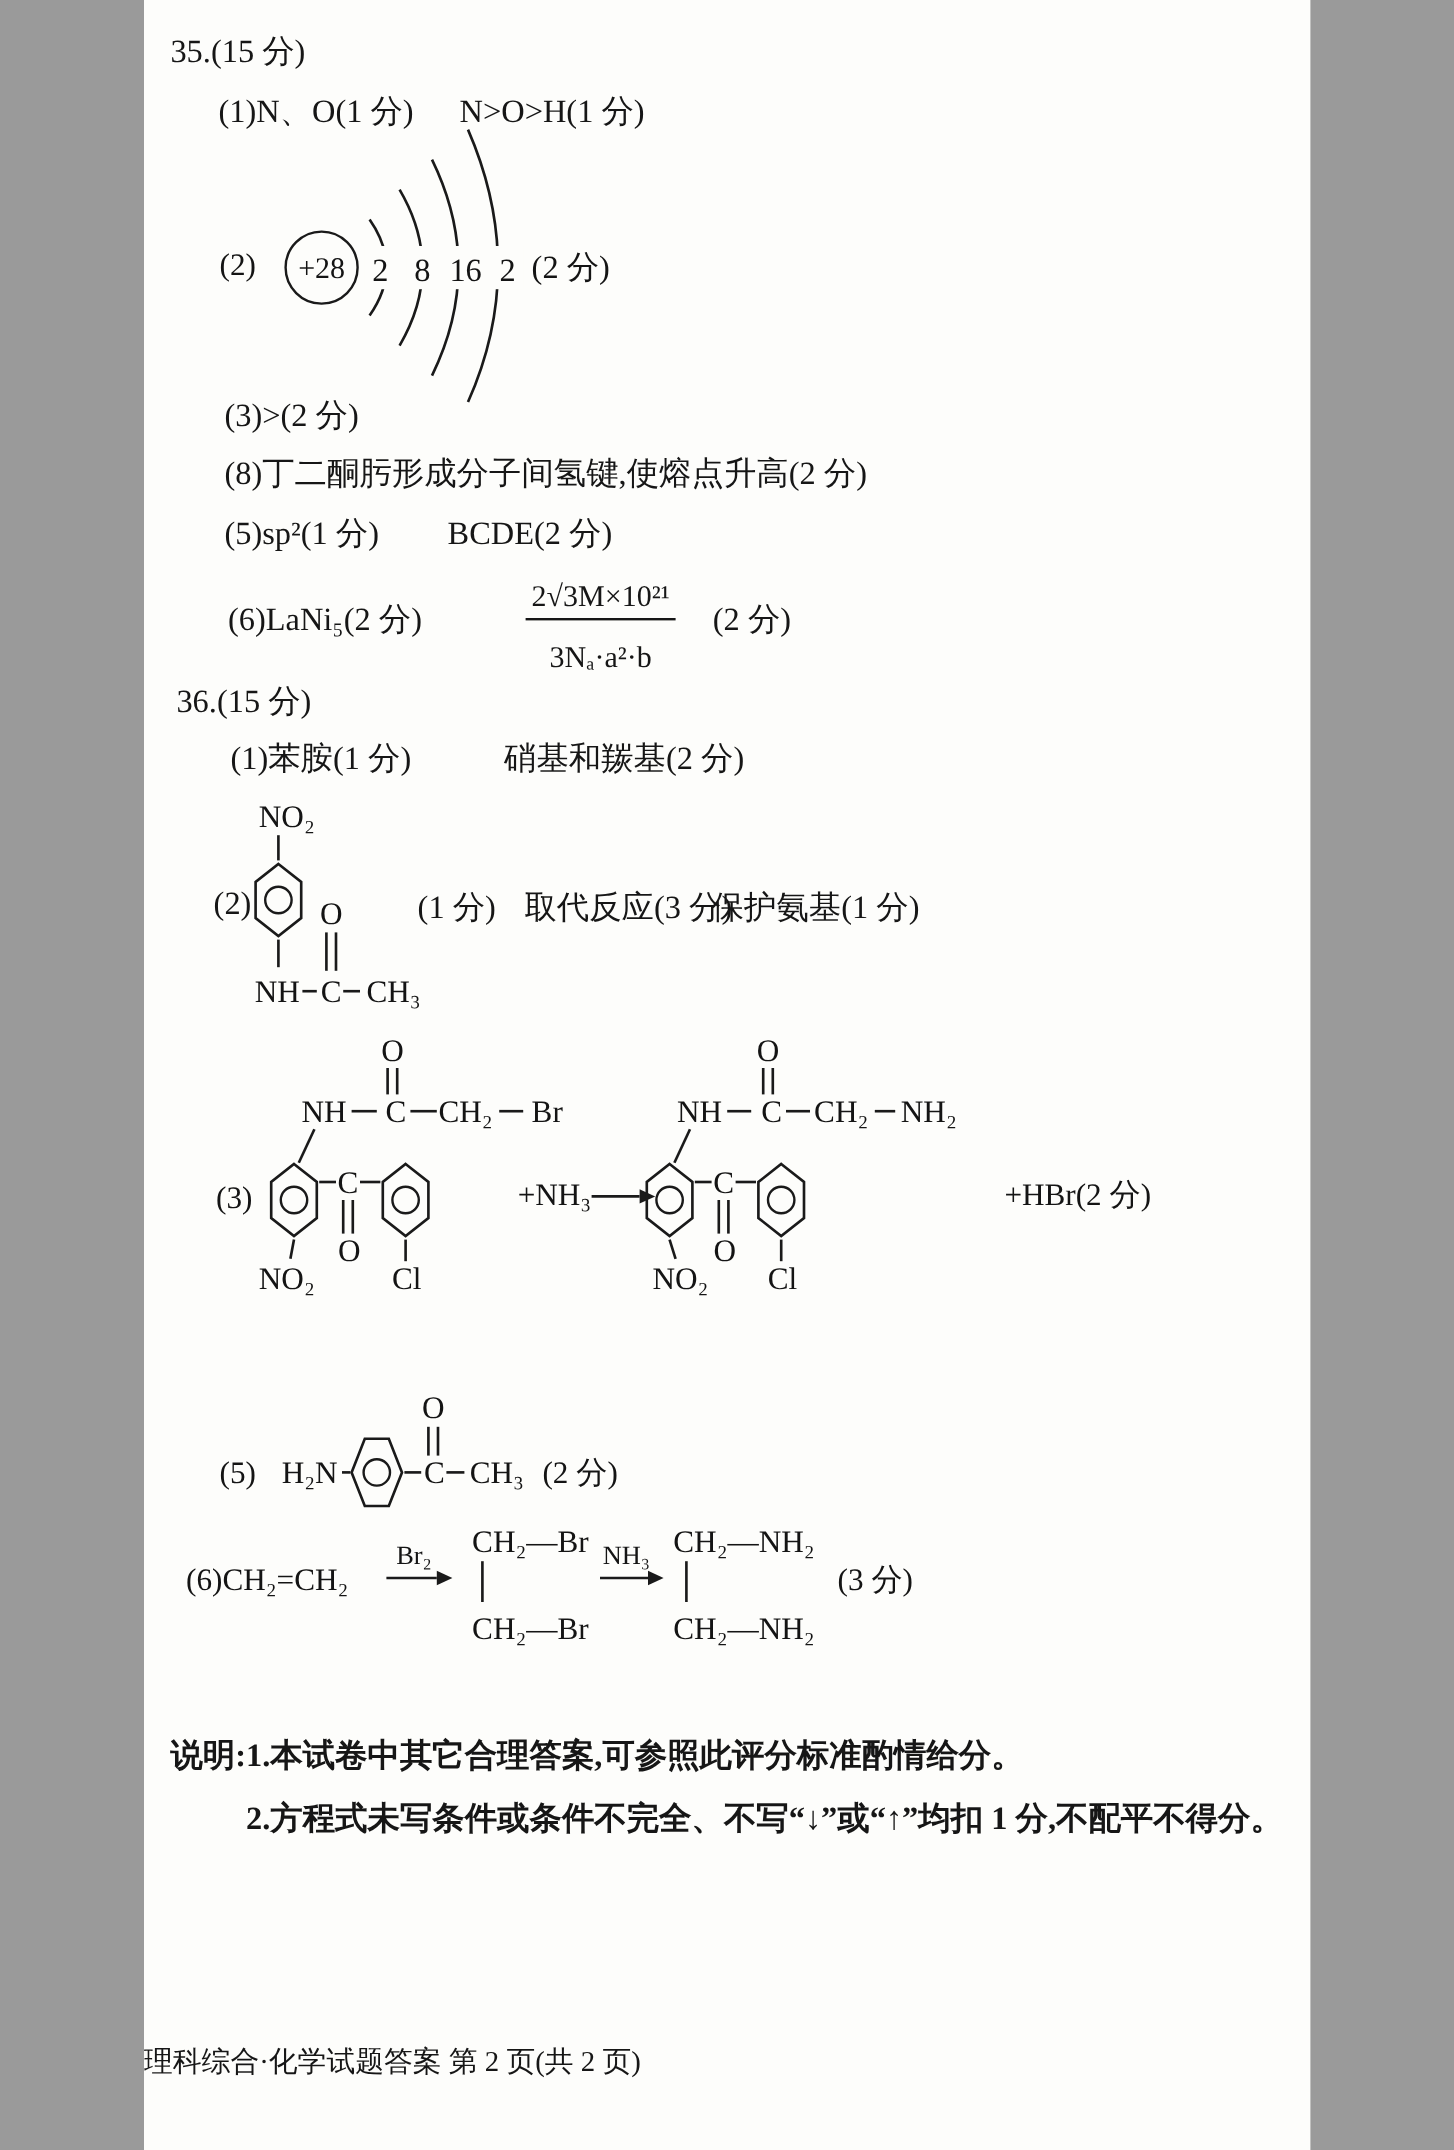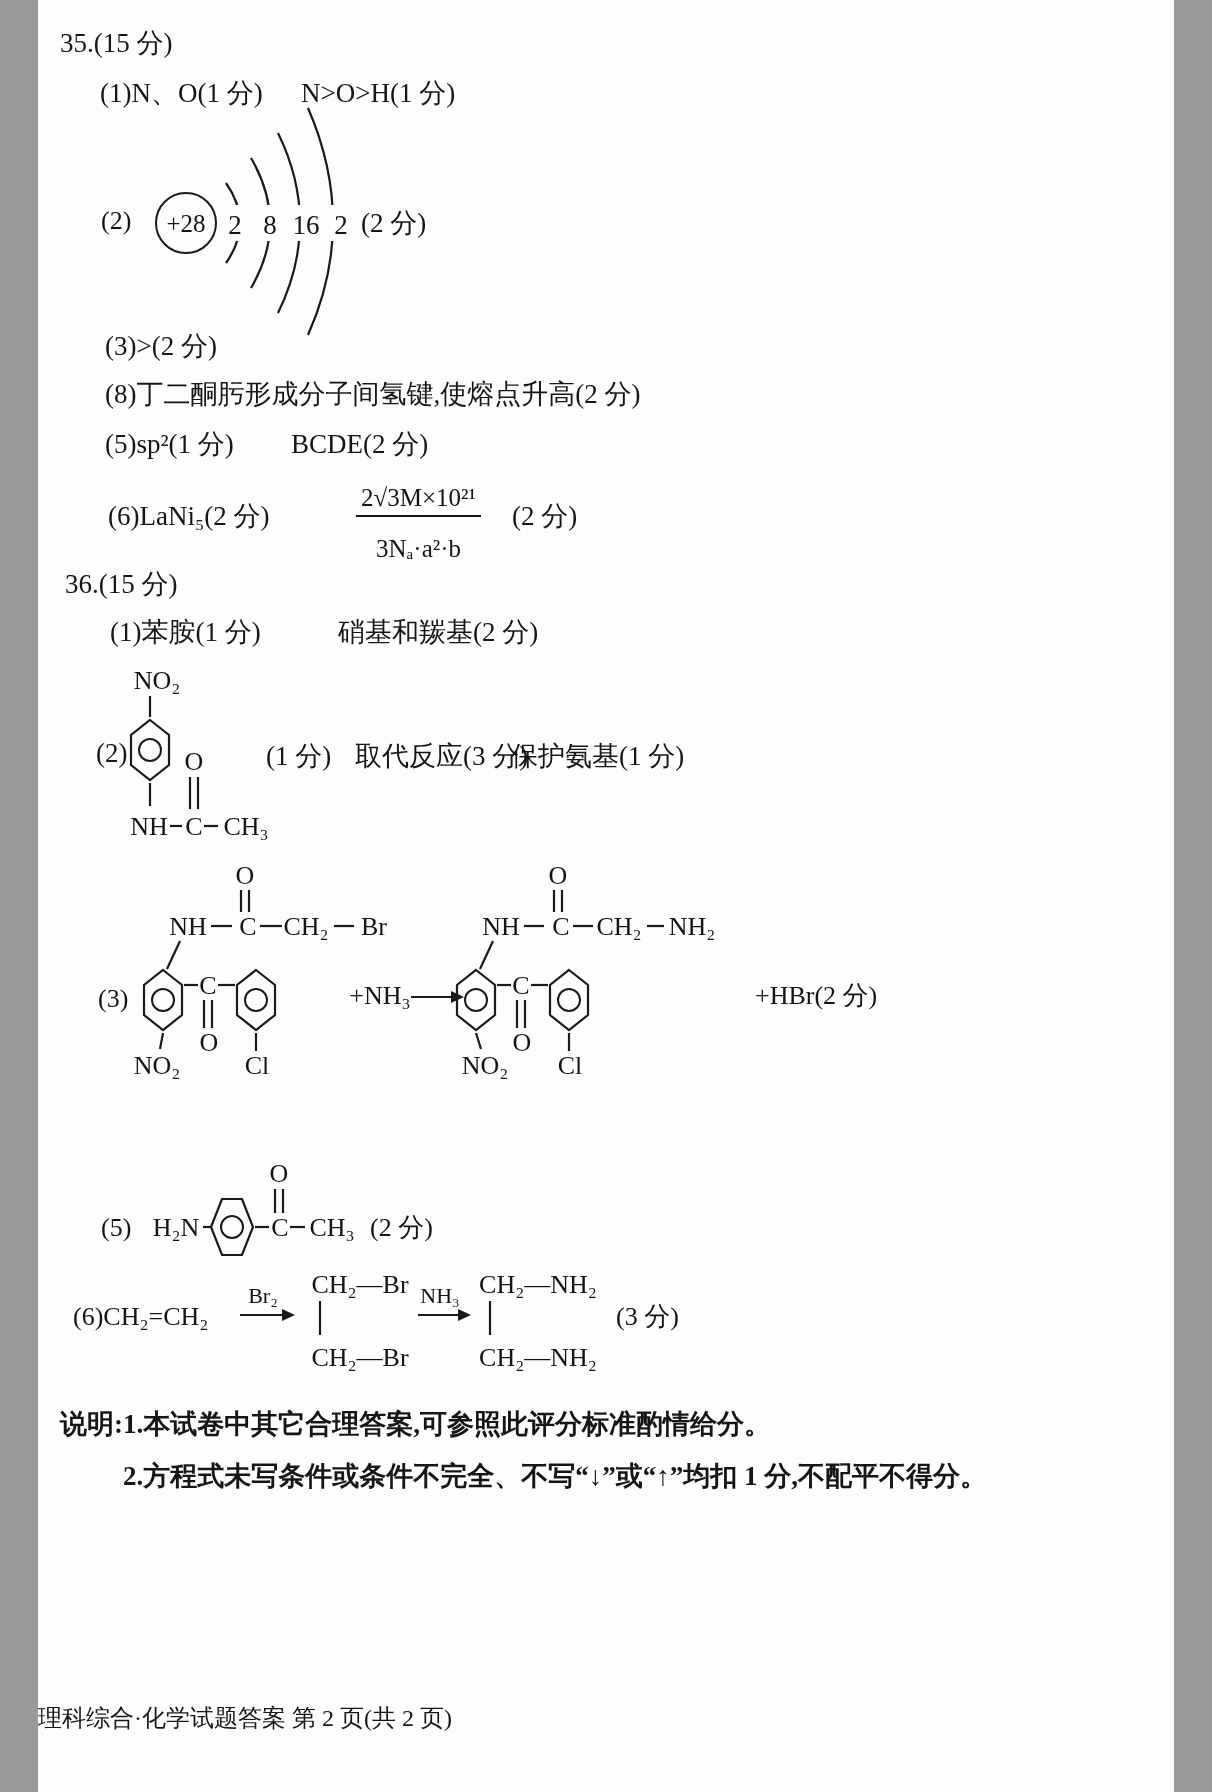--- a/index.html
+++ b/index.html
@@ -1,22 +1,22 @@
 <!DOCTYPE html>
 <html><head>
 <meta charset="utf-8">
 <style>
   html,body{margin:0;padding:0;background:#9a9a9a;}
   #page{
-    position:relative;width:1136px;height:1792px;background:#fdfdfb;
+    position:relative;width:972px;height:1792px;background:#fdfdfb;
     font-family:"Liberation Serif","DejaVu Serif",serif;color:#161616;
     overflow:hidden;margin:0 auto;
   }
   .t{position:absolute;white-space:nowrap;font-size:27px;line-height:1.2;}
-  .bold{font-weight:700;}
+  .bold{font-weight:700;margin-top:39px;}
   svg{position:absolute;overflow:visible;}
   svg text{font-family:"Liberation Serif","DejaVu Serif",serif;fill:#141414;font-size:26px;}
   svg .small{font-size:22px;}
   svg line,svg path,svg polygon.ln{stroke:#1a1a1a;stroke-width:2.2px;fill:none;}
   svg polygon.head{fill:#1a1a1a;stroke:none;}
   svg circle.ringc{stroke:#1a1a1a;stroke-width:2px;fill:none;}
   svg rect.mask{fill:#fdfdfb;stroke:none;}
   .frac{position:absolute;text-align:center;font-size:25px;}
   .frac .num{border-bottom:2px solid #161616;padding:0 5px 3px 5px;}
   .frac .den{padding-top:18px;}

